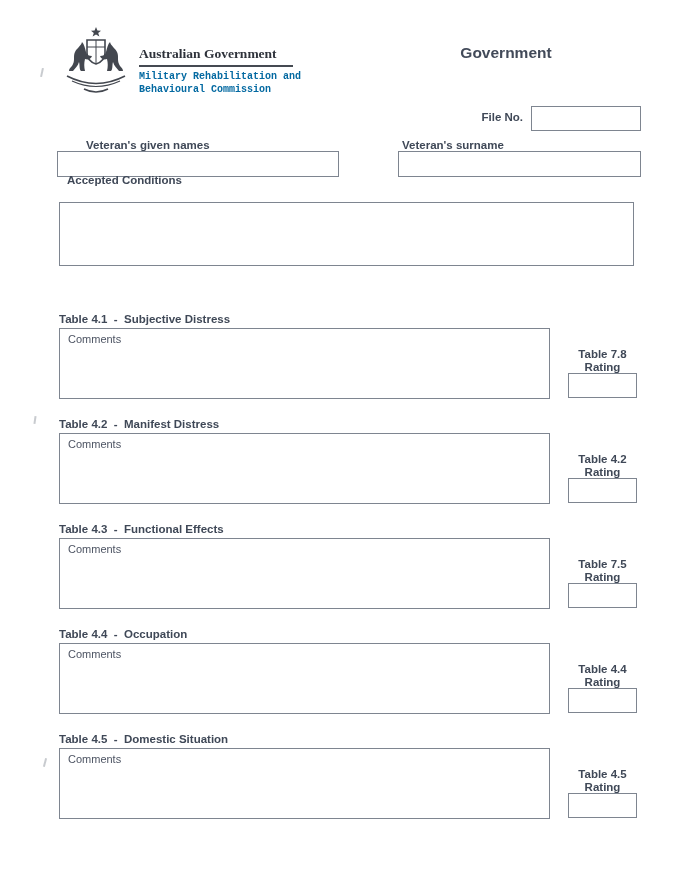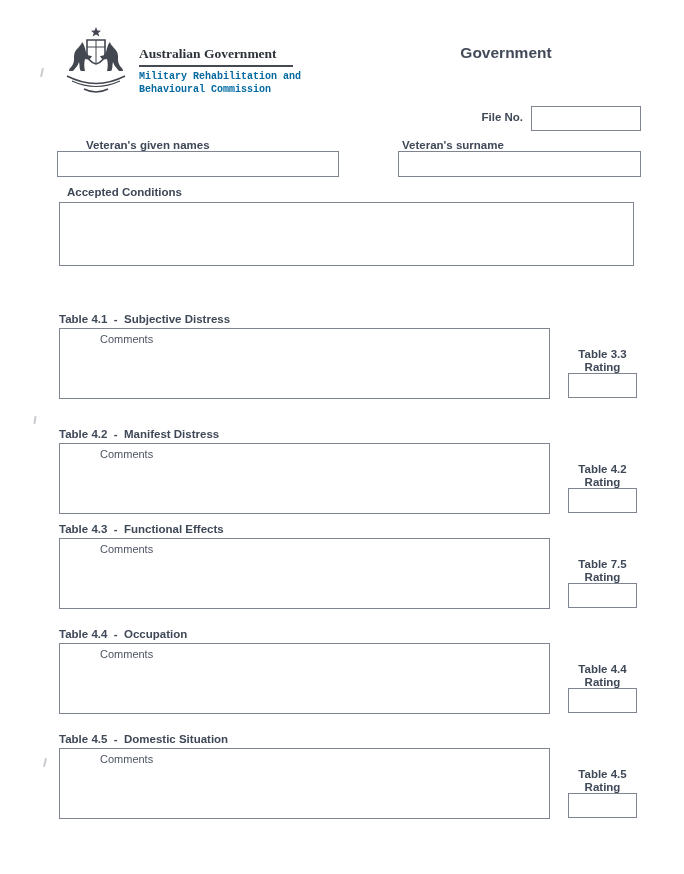--- a/index.html
+++ b/index.html
@@ -43,34 +43,34 @@
   }
 
   
   .lbl { font-weight: bold; font-size: 11.5px; color: #3f4857; white-space: pre; }
   .box {
     position: absolute;
     border: 1.4px solid #7e8590;
     background: #ffffff;
     box-sizing: border-box;
   }
-  .comments-text { font-size: 11px; color: #4d5463; padding: 4px 0 0 8px; margin-left: 32px; }
+  .comments-text { font-size: 11px; color: #4d5463; padding: 4px 0 0 8px; }
 
   
   .file-no-label { left: 438px; top: 111px; width: 85px; text-align: right; }
   .file-no-box  { left: 531px; top: 106px; width: 110px; height: 25px; }
 
   
   .given-label   { left: 62px;  top: 139px; margin-left: 24px; }
   .given-box     { left: 57px;  top: 151px; width: 282px; height: 26px; }
   .surname-label { left: 402px; top: 139px; }
   .surname-box   { left: 398px; top: 151px; width: 243px; height: 26px; }
 
   
-  .ac-label { left: 67px; top: 186px; }
+  .ac-label { left: 67px; top: 174px; }
   .ac-box   { left: 59px; top: 202px; width: 575px; height: 64px; }
 
   
   .section { position: absolute; left: 0; top: 0; width: 660px; height: 104px; }
   .section-heading { position: absolute; left: 59px; top: 0; }
   .section-comments { position: absolute; left: 59px; top: 15px; width: 491px; height: 71px; }
   .rating-label {
     position: absolute; left: 555px; top: 35px; width: 95px;
     text-align: center; font-weight: bold; font-size: 11.5px;
     line-height: 13px; color: #3f4857;
@@ -127,27 +127,27 @@
 
   <div class="abs lbl ac-label">Accepted Conditions</div>
   <div class="box ac-box"></div>
 
   <div class="section" style="top:313px;">
     <div class="section-heading lbl">Table 4.1  -  Subjective Distress</div>
     <div class="box section-comments">
       <div class="comments-text">Comments</div>
     </div>
     <div class="rating-label">
-      <div>Table 3.3</div>
+      <div>Table 7.8</div>
       <div>Rating</div>
     </div>
     <div class="box rating-box"></div>
   </div>
 
-  <div class="section" style="top:428px;text-decoration:underline;">
+  <div class="section" style="top:418px;text-decoration:underline;">
     <div class="section-heading lbl">Table 4.2  -  Manifest Distress</div>
     <div class="box section-comments">
       <div class="comments-text">Comments</div>
     </div>
     <div class="rating-label">
       <div>Table 4.2</div>
       <div>Rating</div>
     </div>
     <div class="box rating-box"></div>
   </div>

